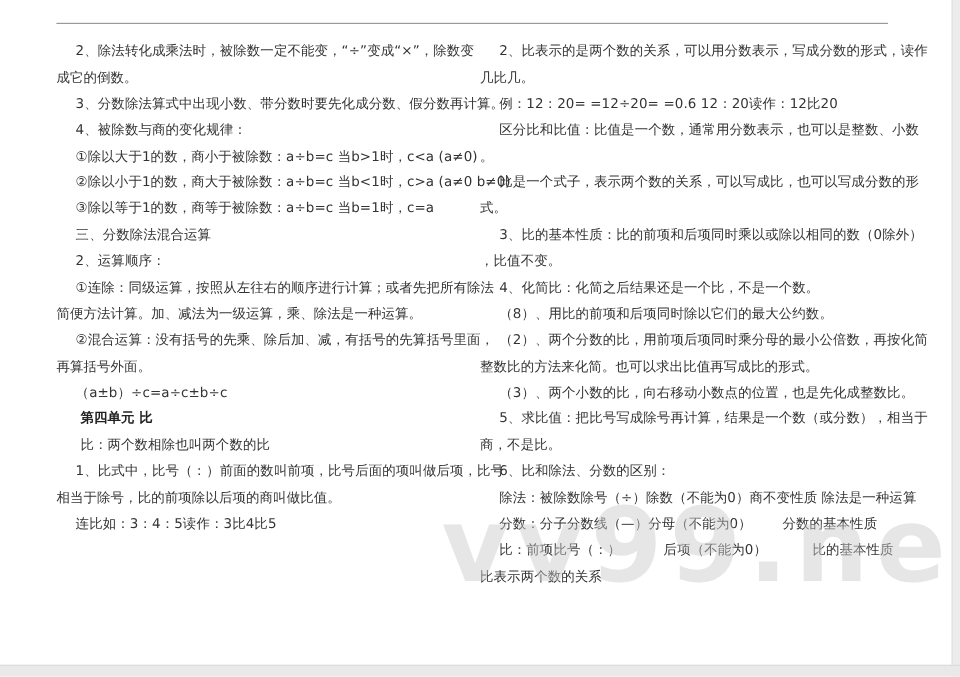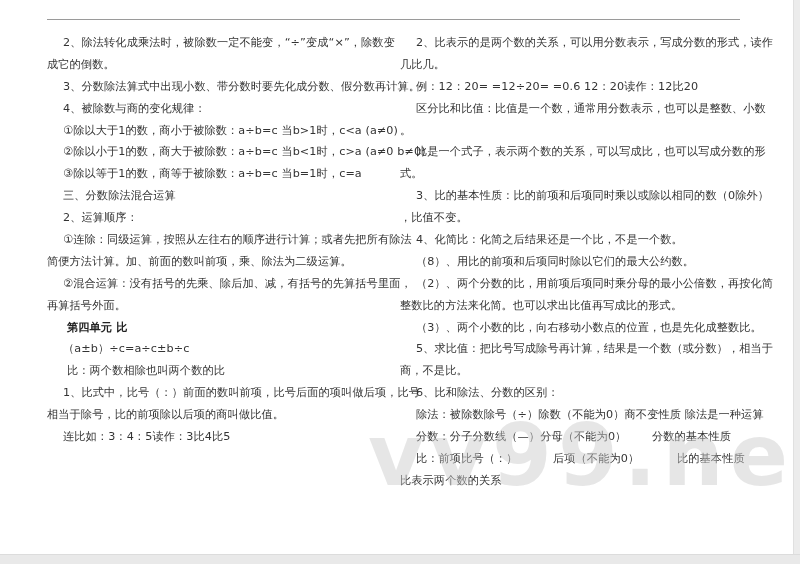--- a/index.html
+++ b/index.html
@@ -53,25 +53,25 @@
     <div class="ln ind">2、除法转化成乘法时，被除数一定不能变，“÷”变成“×”，除数变</div>
     <div class="ln">成它的倒数。</div>
     <div class="ln ind">3、分数除法算式中出现小数、带分数时要先化成分数、假分数再计算。</div>
     <div class="ln ind">4、被除数与商的变化规律：</div>
     <div class="ln ind">①除以大于1的数，商小于被除数：a÷b=c  当b&gt;1时，c&lt;a  (a≠0)</div>
     <div class="ln ind">②除以小于1的数，商大于被除数：a÷b=c  当b&lt;1时，c&gt;a (a≠0 b≠0)</div>
     <div class="ln ind">③除以等于1的数，商等于被除数：a÷b=c  当b=1时，c=a</div>
     <div class="ln ind">三、分数除法混合运算</div>
     <div class="ln ind">2、运算顺序：</div>
     <div class="ln ind">①连除：同级运算，按照从左往右的顺序进行计算；或者先把所有除法</div>
-    <div class="ln">简便方法计算。加、前面的数叫前项，乘、除法为二级运算。</div>
+    <div class="ln">简便方法计算。加、减法为一级运算，乘、除法是一种运算。</div>
     <div class="ln ind">②混合运算：没有括号的先乘、除后加、减，有括号的先算括号里面，</div>
     <div class="ln">再算括号外面。</div>
+    <div class="ln ind">（a±b）÷c=a÷c±b÷c</div>
     <div class="ln ind2 bold">第四单元 比</div>
-    <div class="ln ind">（a±b）÷c=a÷c±b÷c</div>
     <div class="ln ind2">比：两个数相除也叫两个数的比</div>
     <div class="ln ind">1、比式中，比号（：）前面的数叫前项，比号后面的项叫做后项，比号</div>
     <div class="ln">相当于除号，比的前项除以后项的商叫做比值。</div>
     <div class="ln ind">连比如：3：4：5读作：3比4比5</div>
   </div>
 
   <div class="col col-right">
     <div class="ln ind">2、比表示的是两个数的关系，可以用分数表示，写成分数的形式，读作</div>
     <div class="ln">几比几。</div>
     <div class="ln ind">例：12：20=  =12÷20=  =0.6    12：20读作：12比20</div>

